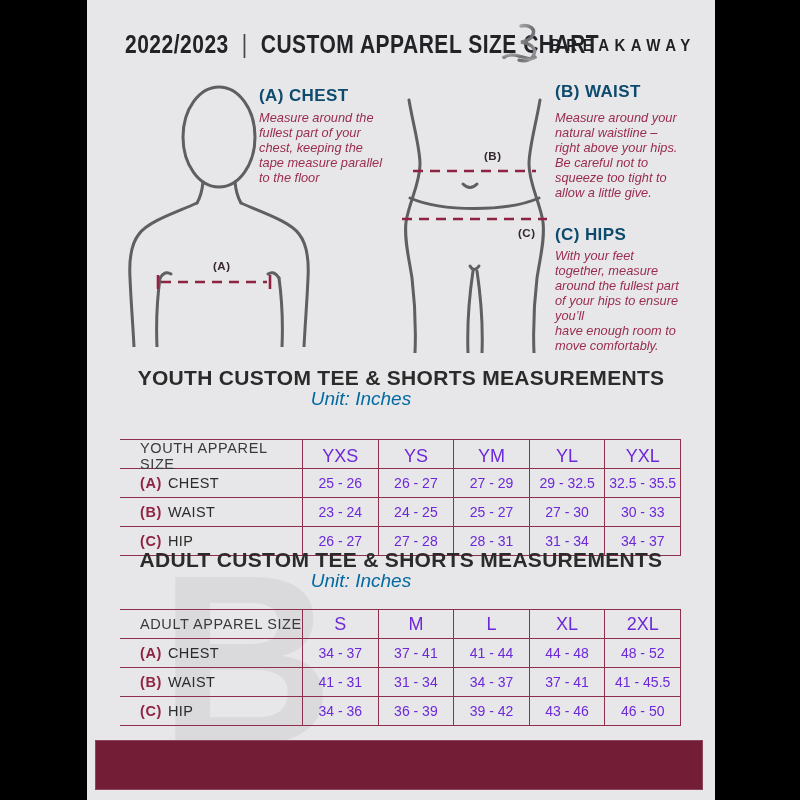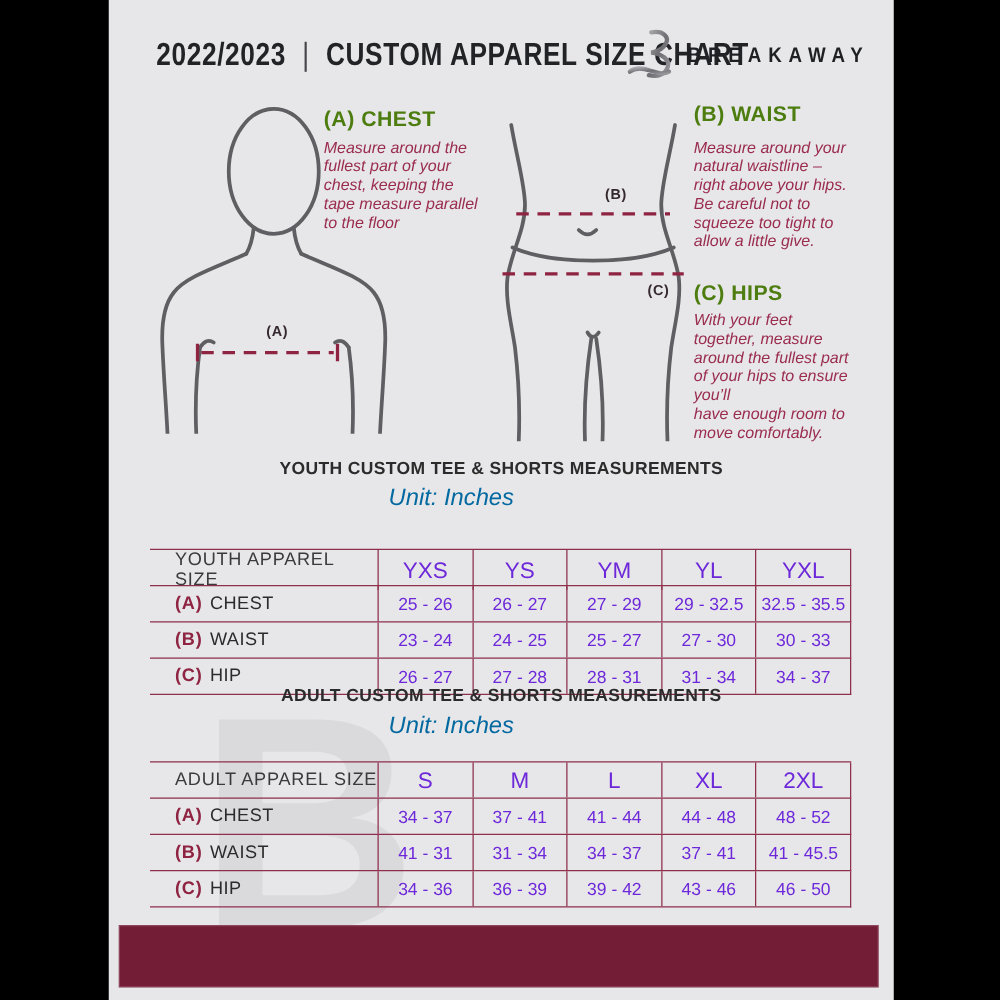--- a/index.html
+++ b/index.html
@@ -22,35 +22,35 @@
   .hdr-title .divider { font-weight:400; color:#44454a; margin:0 13px; }
   .logo-wrap { position:absolute; left:414px; top:22px; display:flex; align-items:center; }
   .brand {
     font-weight:700; font-size:15px; letter-spacing:5.5px; color:#1f2023;
     margin-left:11px; transform:scaleY(1.12); transform-origin:left center;
     white-space:nowrap;
   }
   
   .mh { 
     position:absolute; font-weight:700; font-size:17px; letter-spacing:0.4px;
-    color:#4d7c0f; white-space:nowrap;
+    color:#0c4a6e; white-space:nowrap;
   }
   .para {
     position:absolute; font-style:italic; font-size:12.8px; line-height:15px;
     color:#9a2c4e; white-space:pre-line;
   }
   .fig-label {
     position:absolute; font-weight:700; font-size:11.5px; color:#35282c;
     letter-spacing:0.5px;
   }
   .figure { position:absolute; }
   
   .sec-title {
     position:absolute; left:0; width:628px; text-align:center;
-    font-weight:700; font-size:14px; color:#2b2b2b; letter-spacing:0.3px;
+    font-weight:700; font-size:21px; color:#2b2b2b; letter-spacing:0.3px;
   }
   .sec-unit {
     position:absolute; left:0; width:548px; text-align:center;
     font-style:italic; font-size:19px; color:#0369a1;
   }
   .tbl { position:absolute; left:33px; width:561px; border-top:1.5px solid #8e2f4c; }
   .trow {
     display:grid; grid-template-columns:182px repeat(5, 1fr);
     height:29px; align-items:center;
     border-bottom:1.5px solid #8e2f4c; border-right:1.5px solid #8e2f4c;

